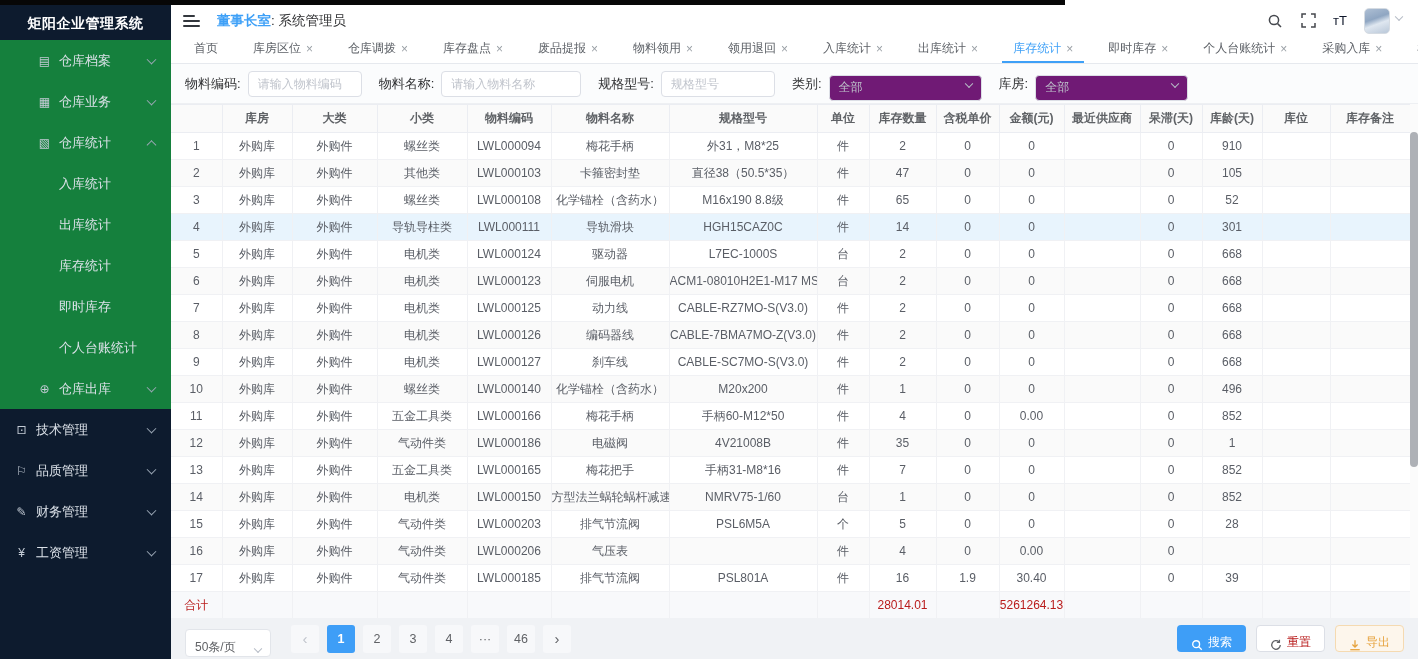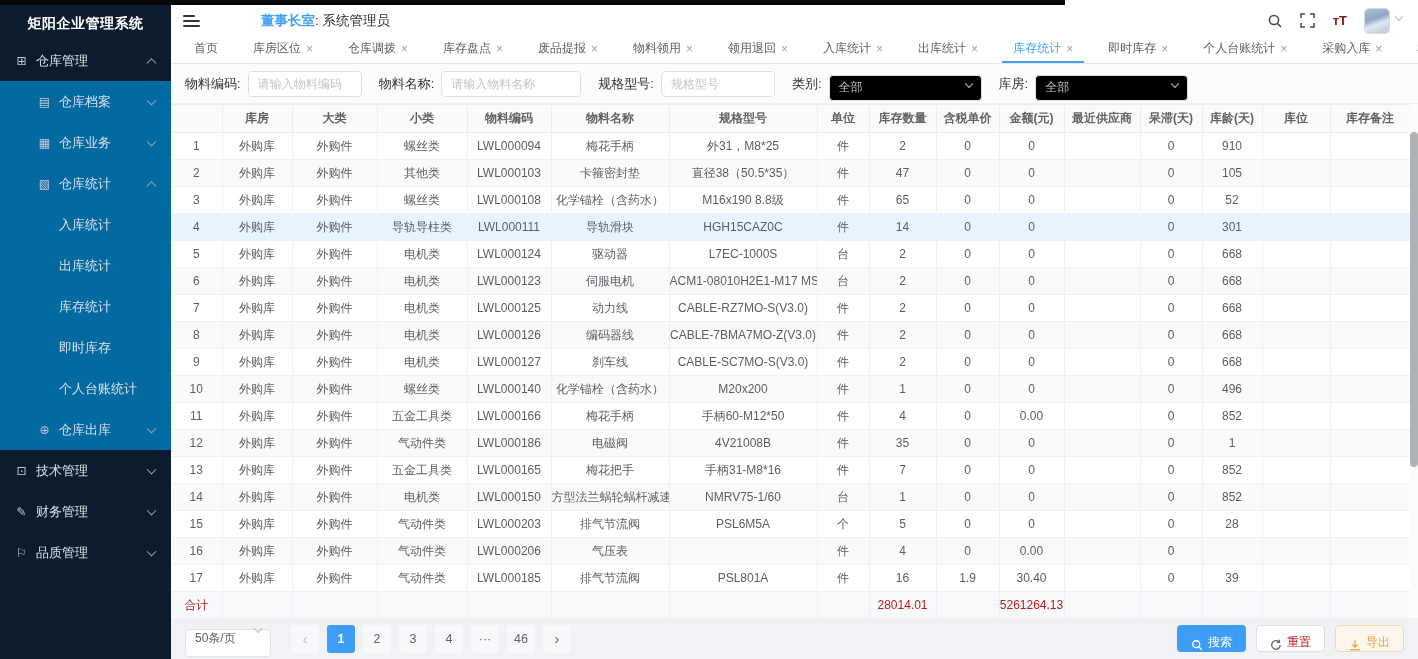--- a/index.html
+++ b/index.html
@@ -6,105 +6,105 @@
   html,body { width:1418px; height:659px; overflow:hidden; }
   body { font-family:"Liberation Sans","DejaVu Sans",sans-serif; background:#fff; position:relative; }
   .app { display:flex; width:1418px; height:659px; }
   .top-strip { position:absolute; top:0; left:0; width:1065px; height:5px; background:#070707; z-index:30; }
 
   
   .sidebar { width:171px; flex:0 0 171px; background:#0d1b2e; height:659px; overflow:hidden; }
   .sidebar-title { height:40px; line-height:46px; text-align:center; color:#ffffff; font-weight:bold; font-size:14px; letter-spacing:.5px; }
   .mi { position:relative; height:41px; line-height:41px; font-size:13px; color:#dbe1e8; cursor:pointer; white-space:nowrap; }
   .mi.lv1 { padding-left:14px; }
-  .mi.grp { background:#0369a1; }
+  .mi.grp { background:#15803d; }
   .mi.lv2 { padding-left:37px; }
   .mi.lv3 { padding-left:59px; }
   .mic { display:inline-block; width:15px; margin-right:7px; font-size:12px; color:#c3cbd5; text-align:center; }
   .chev { position:absolute; right:16px; top:50%; width:7px; height:7px; border-right:1.2px solid #9aa6b4; border-bottom:1.2px solid #9aa6b4; }
   .chev.down { transform:translateY(-70%) rotate(45deg); }
   .chev.up { transform:translateY(-20%) rotate(-135deg); }
   .chev.sm { width:6px; height:6px; position:static; display:inline-block; border-color:#b6bcc6; }
 
   
   .main { flex:1; min-width:0; display:flex; flex-direction:column; background:#fff; }
 
-  .topbar { height:36px; display:flex; align-items:center; padding:5px 16px 0 12px; background:#fff;gap:44px; }
+  .topbar { height:36px; display:flex; align-items:center; padding:5px 16px 0 12px; background:#fff; }
   .hamburger { display:flex; flex-direction:column; gap:3px; width:17px; cursor:pointer; }
   .hamburger i { display:block; height:2px; background:#33373d; border-radius:1px; }
   .hamburger i:first-child { width:12px; }
   .crumb { margin-left:17px; font-size:13.5px; }
   .crumb .ws { color:#3ea0f7; font-weight:bold; }
   .crumb .usr { color:#303133; }
   .top-right { margin-left:auto; display:flex; align-items:center; gap:17px; }
   .tico { width:16px; height:16px; display:flex; align-items:center; justify-content:center; cursor:pointer; color:#45484e; }
-  .fontsize-txt { font-size:13px; color:#7f1d1d; font-weight:bold; cursor:pointer; }
+  .fontsize-txt { font-size:13px; color:#0f172a; font-weight:normal; cursor:pointer; }
   .avatar-wrap { display:flex; align-items:center; gap:6px; cursor:pointer; }
   .avatar { width:26px; height:26px; border-radius:5px; background:linear-gradient(160deg,#aebfd4 0%,#8fa6c2 40%,#dfe7f0 60%,#b9c7d8 100%); border:1px solid #d5dbe2; }
 
   .tabbar { height:28px; border-bottom:1px solid #e6e9ee; display:flex; align-items:stretch; padding-left:12px; background:#fff; overflow:hidden; }
   .tab { display:flex; align-items:center; gap:5px; padding:0 11px; margin-right:13px; font-size:12px; color:#5c6066; cursor:pointer; border-bottom:2px solid transparent; white-space:nowrap; }
   .tab.active { color:#3ea0f7; border-bottom-color:#3ea0f7; }
   .tab .x { font-size:12px; color:#9aa0a6; line-height:1; }
 
   .filterbar { height:40px; display:flex; align-items:center; padding-left:14px; background:#fbfcfd; border-bottom:1px solid #eef0f3; font-size:13px; }
   .flabel { font-weight:normal; color:#303133; margin-right:7px; white-space:nowrap; }
   .fgap { margin-left:17px; }
   .f-input { height:26px; width:114px; border:1px solid #dcdfe6; border-radius:4px; padding:0 9px; font-size:12px; color:#606266; background:#fff; outline:none; }
   .f-input.wide { width:140px; }
   .f-input::placeholder { color:#c0c4cc; }
-  .f-select { height:26px; width:153px; border:1px solid #dcdfe6; border-radius:4px; background:#000000; display:flex; align-items:center; justify-content:space-between; padding:0 9px; color:#bfc4cc; font-size:12px; cursor:pointer;margin-top:8px; }
+  .f-select { height:26px; width:153px; border:1px solid #dcdfe6; border-radius:4px; background:#701a75; display:flex; align-items:center; justify-content:space-between; padding:0 9px; color:#bfc4cc; font-size:12px; cursor:pointer;margin-top:8px; }
 
   .table-wrap { position:relative; height:514px; overflow:hidden; background:#fff; }
   table { border-collapse:collapse; table-layout:fixed; width:1239px; font-size:12px; color:#5a5e66; }
   th { height:28px; background:#fafafa; font-weight:bold; color:#5f6266; border:1px solid #ebedf2; text-align:center; overflow:hidden; white-space:nowrap; }
   td { height:27px; border:1px solid #f0f1f4; text-align:center; overflow:hidden; white-space:nowrap; background:#fff; }
   tr.alt td { background:#fafafa; }
   tr.hl td { background:#e8f4fd; }
   tr.total td { background:#f8f9fb; color:#b91c1c; height:27px; }
   table tr th:first-child, table tr td:first-child { border-left:none; }
 
   .vscroll { position:absolute; top:0; right:0; width:8px; height:514px; background:#fbfbfb; }
   .vthumb { position:absolute; top:28px; right:0; width:8px; height:335px; background:#aeb1b6; border-radius:4px; cursor:pointer; }
 
   .footer { height:41px; background:#f0f2f5; display:flex; align-items:center; padding:0 14px; }
-  .psize { width:86px; height:28px; background:#fff; border:1px solid #e2e5ea; border-radius:4px; display:flex; align-items:flex-start; justify-content:space-between; padding:0 9px; font-size:12px; color:#606266; cursor:pointer;margin-top:9px; }
+  .psize { width:86px; height:28px; background:#fff; border:1px solid #e2e5ea; border-radius:4px; display:flex; align-items:flex-end; justify-content:space-between; padding:0 9px; font-size:12px; color:#606266; cursor:pointer;margin-top:9px; }
   .pager { display:flex; align-items:center; margin-left:12px; }
   .pg { min-width:28px; height:28px; padding:0 4px; border-radius:3px; background:#f7f8fa; color:#606266; font-size:12.5px; display:flex; align-items:center; justify-content:center; margin-left:8px; cursor:pointer; }
   .pg.arrow { font-size:15px; }
   .pg.prev { color:#c0c4cc; }
   .pg.active { background:#3e9ef7; color:#fff; font-weight:bold; }
   .acts { margin-left:auto; display:flex; gap:10px; }
   .btn { height:27px; padding:0 13px; border-radius:4px; font-size:12px; display:flex; align-items:flex-end; gap:5px; cursor:pointer; border:1px solid transparent; white-space:nowrap; }
   .btn-search { background:#3e9ef7; color:#fff; }
   .btn-reset { background:#fff; border-color:#dcdfe6; color:#b91c1c; }
   .btn-export { background:#fdf6ec; border-color:#f5dab1; color:#e6a23c; }
 </style>
 </head>
 <body>
 
 <div class="app">
   <div class="top-strip"></div>
 
   <aside class="sidebar">
     <div class="sidebar-title">矩阳企业管理系统</div>
     <nav id="menu">
-        <div class="mi lv1"><span class="mic">⊞</span><span class="mlb">仓库管理</span><span class="chev up"></span></div>
         <div class="mi lv2 grp"><span class="mic">▤</span><span class="mlb">仓库档案</span><span class="chev down"></span></div>
         <div class="mi lv2 grp"><span class="mic">▦</span><span class="mlb">仓库业务</span><span class="chev down"></span></div>
         <div class="mi lv2 grp"><span class="mic">▧</span><span class="mlb">仓库统计</span><span class="chev up"></span></div>
         <div class="mi lv3 grp"><span class="mlb">入库统计</span></div>
         <div class="mi lv3 grp"><span class="mlb">出库统计</span></div>
         <div class="mi lv3 grp"><span class="mlb">库存统计</span></div>
         <div class="mi lv3 grp"><span class="mlb">即时库存</span></div>
         <div class="mi lv3 grp"><span class="mlb">个人台账统计</span></div>
         <div class="mi lv2 grp"><span class="mic">⊕</span><span class="mlb">仓库出库</span><span class="chev down"></span></div>
         <div class="mi lv1"><span class="mic">⊡</span><span class="mlb">技术管理</span><span class="chev down"></span></div>
+        <div class="mi lv1"><span class="mic">⚐</span><span class="mlb">品质管理</span><span class="chev down"></span></div>
         <div class="mi lv1"><span class="mic">✎</span><span class="mlb">财务管理</span><span class="chev down"></span></div>
-        <div class="mi lv1"><span class="mic">⚐</span><span class="mlb">品质管理</span><span class="chev down"></span></div>
+        <div class="mi lv1"><span class="mic">¥</span><span class="mlb">工资管理</span><span class="chev down"></span></div>
       </nav>
   </aside>
 
   <div class="main">
 
     <header class="topbar">
       <div class="hamburger">
           <i></i>
           <i></i>
           <i></i>

